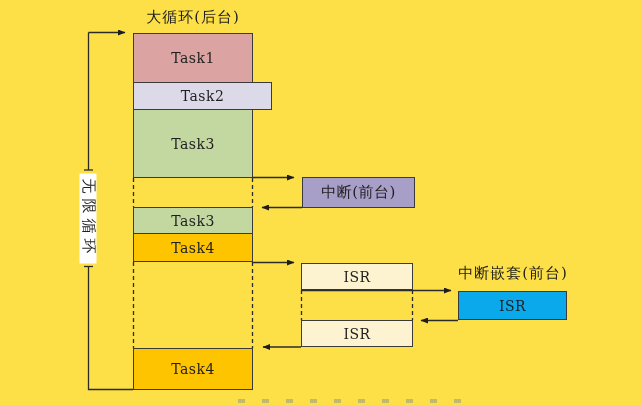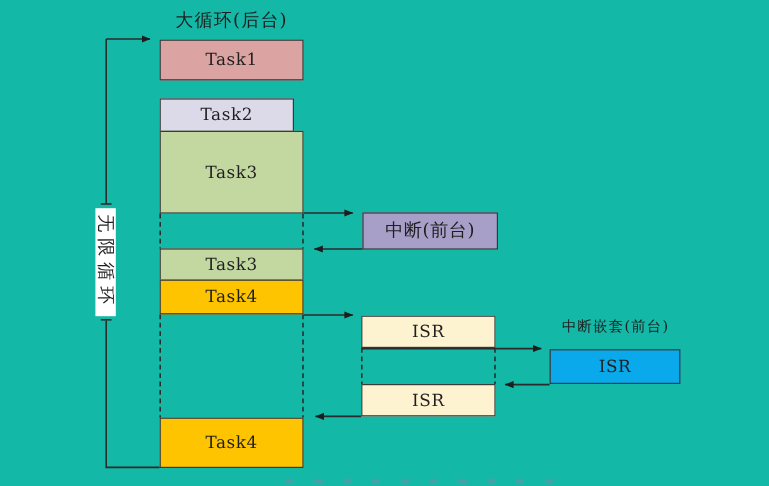--- a/index.html
+++ b/index.html
@@ -1,17 +1,17 @@
 <!DOCTYPE html>
 <html><head>
 <meta charset="utf-8">
 <style>
   html,body{margin:0;padding:0;background:#ffffff;}
   .canvas{
-    position:relative;width:641px;height:405px;background:#14b8a6;overflow:hidden;
+    position:relative;width:641px;height:405px;background:#fde047;overflow:hidden;
     font-family:"DejaVu Serif","Liberation Serif",serif;color:#1f1f1f;
   }
   .overlay{position:absolute;left:0;top:0;width:641px;height:405px;pointer-events:none;z-index:5;}
   .box{
     position:absolute;border:1px solid #3a3a3a;box-sizing:border-box;
     display:flex;align-items:center;justify-content:center;z-index:2;
   }
   .box span{font-size:14px;letter-spacing:.5px;}
   .title{
     position:absolute;text-align:center;font-size:15px;letter-spacing:1px;z-index:3;
@@ -29,26 +29,26 @@
 </style>
 </head>
 <body>
 
 <div class="canvas">
 
   <div class="title" style="left:113px;top:8px;width:160px;">大循环(后台)</div>
 
   <div class="side-label">无限循环</div>
 
-  <div class="title" style="left:450px;top:264px;width:126px;font-size:12px;">中断嵌套(前台)</div>
+  <div class="title" style="left:450px;top:264px;width:126px;font-size:15px;">中断嵌套(前台)</div>
 
-  <div class="box" style="left: 133px; top: 33px; width: 120px; height: 34px; background: rgb(219, 164, 162);">
+  <div class="box" style="left: 133px; top: 33px; width: 120px; height: 50px; background: rgb(219, 164, 162);">
     <span>Task1</span>
   </div>
-  <div class="box" style="left: 133px; top: 82px; width: 112px; height: 28px; background: rgb(220, 217, 233);">
+  <div class="box" style="left: 133px; top: 82px; width: 139px; height: 28px; background: rgb(220, 217, 233);">
     <span>Task2</span>
   </div>
   <div class="box" style="left: 133px; top: 109px; width: 120px; height: 69px; background: rgb(195, 215, 161);">
     <span>Task3</span>
   </div>
   <div class="box" style="left: 133px; top: 207px; width: 120px; height: 27px; background: rgb(195, 215, 161);">
     <span>Task3</span>
   </div>
   <div class="box" style="left: 133px; top: 233px; width: 120px; height: 29px; background: rgb(255, 196, 0);">
     <span>Task4</span>

